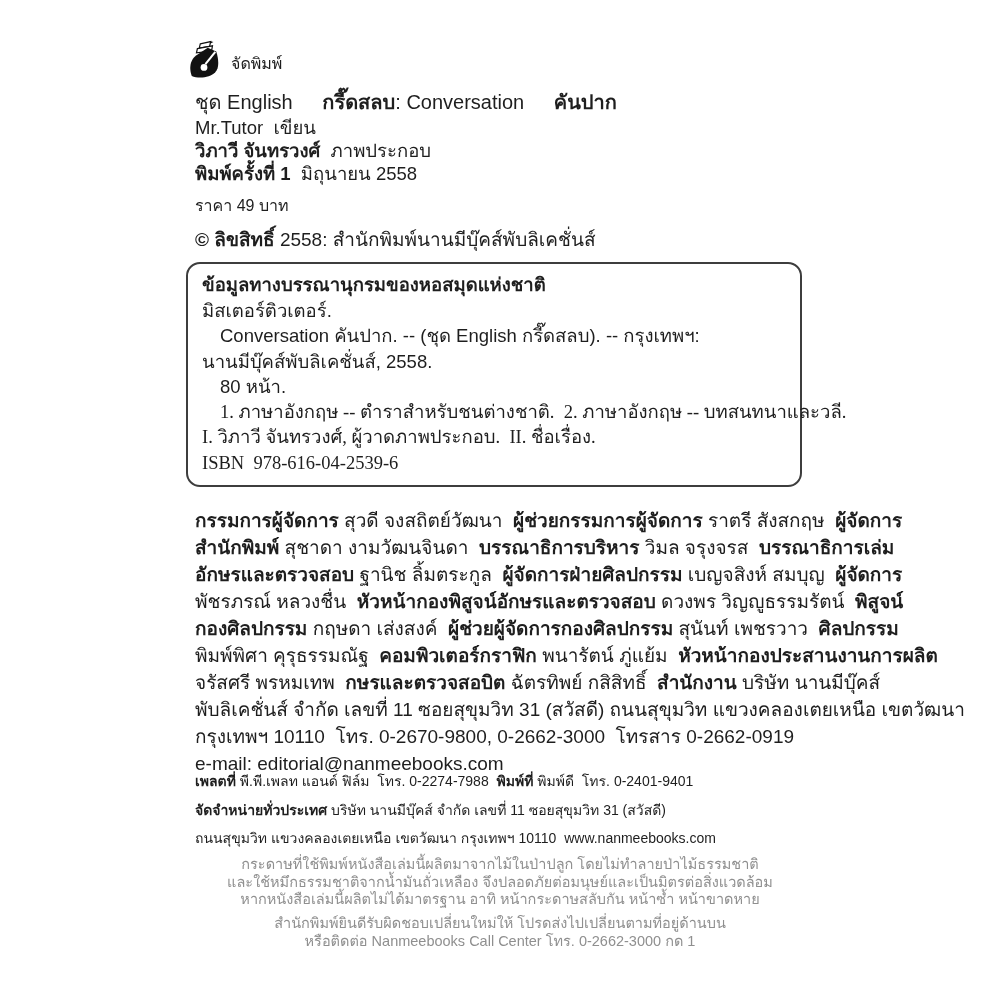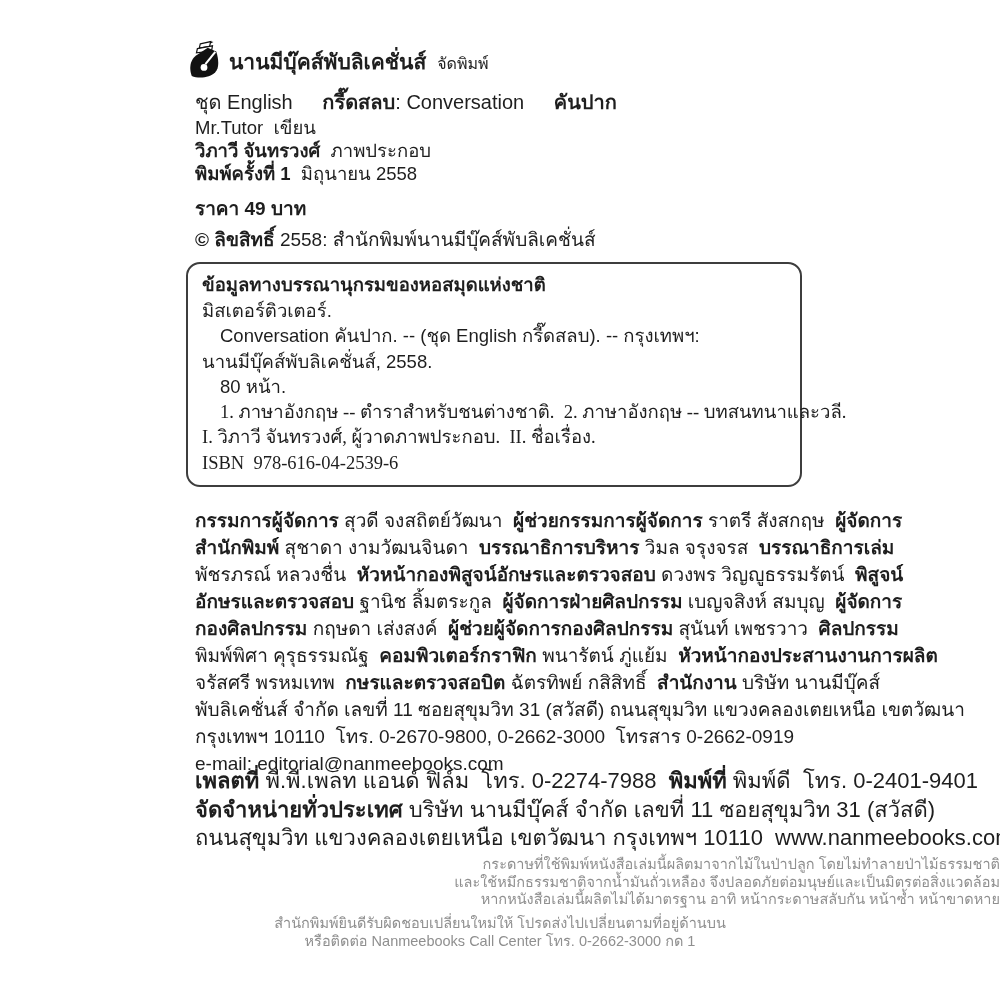--- a/index.html
+++ b/index.html
@@ -9,57 +9,56 @@
   .brand{position:absolute;left:188px;top:40px;display:flex;align-items:center;gap:9px;}
   .brand .logo{flex:0 0 auto;}
   .brand-name{font-weight:bold;font-size:21px;}
   .brand-suffix{font-size:16px;margin-left:2px;position:relative;top:2px;}
 
   .series{position:absolute;left:195px;top:86px;font-size:20px;white-space:pre;}
   .series b{font-weight:bold;margin-left:24px;}
 
   .bylines{position:absolute;left:195px;top:116px;font-size:18.5px;line-height:23px;}
   .rl{white-space:pre;}
-  .price{position:absolute;left:195px;top:193px;font-size:19px;font-weight:bold;}
+  .price{position:absolute;left:195px;top:193px;font-size:16px;font-weight:normal;}
   .copyright{position:absolute;left:195px;top:224px;font-size:19px;white-space:pre;}
 
   .cip-box{position:absolute;left:186px;top:262px;width:616px;box-sizing:border-box;
            border:2px solid #3d3d3d;border-radius:14px;padding:8px 24px 9px 14px;
            font-size:18.5px;line-height:25.5px;}
   .cip-box p{margin:0;white-space:pre;}
   .cip-title{font-weight:bold;}
   .ind{padding-left:18px;}
   .serif{font-family:"Liberation Serif","DejaVu Serif",serif;}
 
   .credits{position:absolute;left:195px;top:507px;width:618px;font-size:19px;line-height:27px;}
   .credits b{font-weight:bold;}
-  .production{position:absolute;left:195px;top:767px;width:618px;font-size:22px;line-height:28.5px;}
+  .production{position:absolute;left:195px;top:767px;width:618px;font-size:14px;line-height:28.5px;}
   .production b{font-weight:bold;}
 
   .note{position:absolute;left:0;width:1000px;text-align:center;color:#8f8f8f;font-size:14.5px;line-height:17.5px;}
-  .note1{top:856px;text-align:right;}
+  .note1{top:856px;}
   .note2{top:914px;line-height:18px;}
 </style>
 </head>
 <body>
 
 <div class="page">
 
   <div class="brand">
     <span class="logo">
       <svg width="32" height="38" viewBox="0 0 34 40" aria-hidden="true">
         <path d="M23 1 L27 2 L23 4 Z" fill="#111"></path>
         <polygon points="13,4 24,1.5 23,6.5 12,8.5" fill="#fff" stroke="#111" stroke-width="1.3"></polygon>
         <polygon points="10,9 26,6 25,11.5 9,13.5" fill="#fff" stroke="#111" stroke-width="1.3"></polygon>
         <path d="M4 38 C1 30 2 21 9 16 L21 8 L30 12 C32.5 20 33.5 29 29 34 C23.5 40 11 41 4 38 Z" fill="#111"></path>
         <circle cx="17" cy="29" r="3.6" fill="#fff"></circle>
         <path d="M18.5 25.5 L29 12.5" stroke="#fff" stroke-width="2.2" fill="none"></path>
       </svg>
     </span>
-    <span class="brand-name">นานมีบุ๊คส์พับลิเคชั่นส์</span>
     <span class="brand-suffix">จัดพิมพ์</span>
   </div>
 
   <div class="series rl"><span>ชุด English </span><b>กรี๊ดสลบ</b><span>: Conversation </span><b>คันปาก</b></div>
 
   <div class="bylines">
     <div class="rl"><span>Mr.Tutor</span><span>  เขียน</span></div>
     <div class="rl"><b>วิภาวี จันทรวงศ์</b><span>  ภาพประกอบ</span></div>
     <div class="rl"><b>พิมพ์ครั้งที่ 1</b><span>  มิถุนายน 2558</span></div>
   </div>
@@ -75,22 +74,22 @@
     <p>นานมีบุ๊คส์พับลิเคชั่นส์, 2558.</p>
     <p class="ind">80 หน้า.</p>
     <p class="ind serif">1. ภาษาอังกฤษ -- ตำราสำหรับชนต่างชาติ.  2. ภาษาอังกฤษ -- บทสนทนาและวลี.</p>
     <p class="serif">I. วิภาวี จันทรวงศ์, ผู้วาดภาพประกอบ.  II. ชื่อเรื่อง.</p>
     <p class="serif">ISBN  978-616-04-2539-6</p>
   </div>
 
   <div class="credits">
     <div class="rl"><b>กรรมการผู้จัดการ</b><span> สุวดี จงสถิตย์วัฒนา  </span><b>ผู้ช่วยกรรมการผู้จัดการ</b><span> ราตรี สังสกฤษ  </span><b>ผู้จัดการ</b></div>
     <div class="rl"><b>สำนักพิมพ์</b><span> สุชาดา งามวัฒนจินดา  </span><b>บรรณาธิการบริหาร</b><span> วิมล จรุงจรส  </span><b>บรรณาธิการเล่ม</b></div>
+    <div class="rl"><b>อักษรและตรวจสอบ</b><span> ฐานิช ลิ้มตระกูล  </span><b>ผู้จัดการฝ่ายศิลปกรรม</b><span> เบญจสิงห์ สมบุญ  </span><b>ผู้จัดการ</b></div>
     <div class="rl"><span>พัชรภรณ์ หลวงชื่น  </span><b>หัวหน้ากองพิสูจน์อักษรและตรวจสอบ</b><span> ดวงพร วิญญูธรรมรัตน์  </span><b>พิสูจน์</b></div>
-    <div class="rl"><b>อักษรและตรวจสอบ</b><span> ฐานิช ลิ้มตระกูล  </span><b>ผู้จัดการฝ่ายศิลปกรรม</b><span> เบญจสิงห์ สมบุญ  </span><b>ผู้จัดการ</b></div>
     <div class="rl"><b>กองศิลปกรรม</b><span> กฤษดา เส่งสงค์  </span><b>ผู้ช่วยผู้จัดการกองศิลปกรรม</b><span> สุนันท์ เพชรวาว  </span><b>ศิลปกรรม</b></div>
     <div class="rl"><span>พิมพ์พิศา คุรุธรรมณัฐ  </span><b>คอมพิวเตอร์กราฟิก</b><span> พนารัตน์ ภู่แย้ม  </span><b>หัวหน้ากองประสานงานการผลิต</b></div>
     <div class="rl"><span>จรัสศรี พรหมเทพ  </span><b>กษรและตรวจสอบิต</b><span> ฉัตรทิพย์ กสิสิทธิ์  </span><b>สำนักงาน</b><span> บริษัท นานมีบุ๊คส์</span></div>
     <div class="rl"><span>พับลิเคชั่นส์ จำกัด เลขที่ 11 ซอยสุขุมวิท 31 (สวัสดี) ถนนสุขุมวิท แขวงคลองเตยเหนือ เขตวัฒนา</span></div>
     <div class="rl"><span>กรุงเทพฯ 10110  โทร. 0-2670-9800, 0-2662-3000  โทรสาร 0-2662-0919</span></div>
     <div class="rl"><span>e-mail: editorial@nanmeebooks.com</span></div>
   </div>
 
   <div class="production">
     <div class="rl"><b>เพลตที่</b><span> พี.พี.เพลท แอนด์ ฟิล์ม  โทร. 0-2274-7988  </span><b>พิมพ์ที่</b><span> พิมพ์ดี  โทร. 0-2401-9401</span></div>

